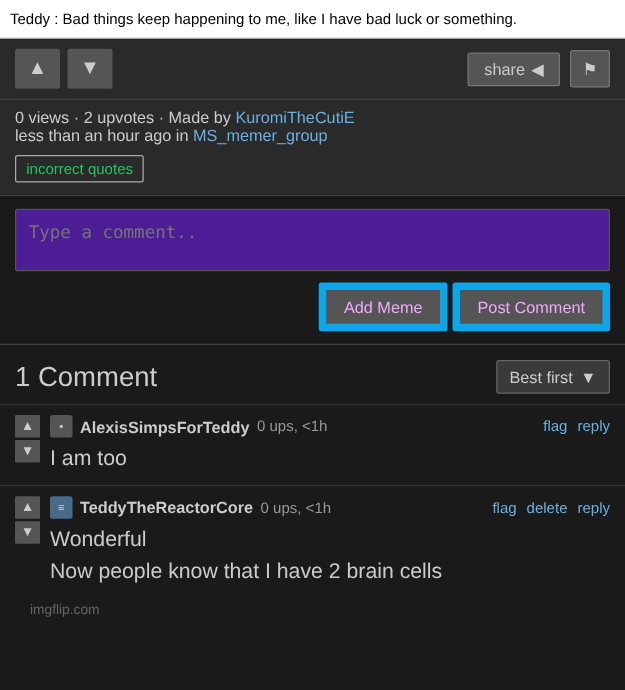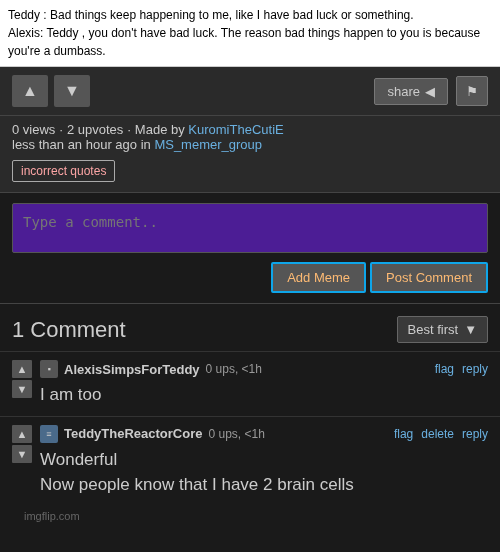--- a/index.html
+++ b/index.html
@@ -88,21 +88,21 @@
     }
     .meta-info a {
       color: #6ab0e0;
       text-decoration: none;
     }
     .tag-btn {
       display: inline-block;
       margin-top: 8px;
       background: transparent;
       border: 1px solid #aaa;
-      color: #fca5a5;
+      color: #22c55e;
       padding: 3px 8px;
       font-size: 12px;
       cursor: pointer;
       border-radius: 2px;
     }
 
     
     .comment-input-area {
       background: #1a1a1a;
       padding: 10px 12px;
@@ -121,22 +121,22 @@
       border-radius: 2px;
     }
     .comment-actions {
       display: flex;
       justify-content: flex-end;
       gap: 4px;
       margin-top: 6px;
     }
     .comment-action-btn {
       background: #555;
-      border: 2px solid #0ea5e9;
-      color: #fdba74;
+      border: 6px solid #0ea5e9;
+      color: #f0abfc;
       padding: 6px 14px;
       font-size: 13px;
       cursor: pointer;
       border-radius: 2px;
     }
 
     
     .comments-header {
       display: flex;
       align-items: center;
@@ -248,21 +248,20 @@
       color: #666;
       font-size: 11px;
       text-align: left;
     }
   </style>
 </head>
 <body>
 
 <div class="quote-image">
   <div>Teddy : Bad things keep happening to me, like I have bad luck or something.</div>
-  <div>Alexis: Teddy , you don't have bad luck. The reason bad things happen to you is because you're a dumbass.</div>
 </div>
 
 <div class="action-bar">
   <div class="vote-buttons">
     <button class="vote-btn">▲</button>
     <button class="vote-btn">▼</button>
   </div>
   <div class="action-right">
     <button class="share-btn">
       <span>share</span>

